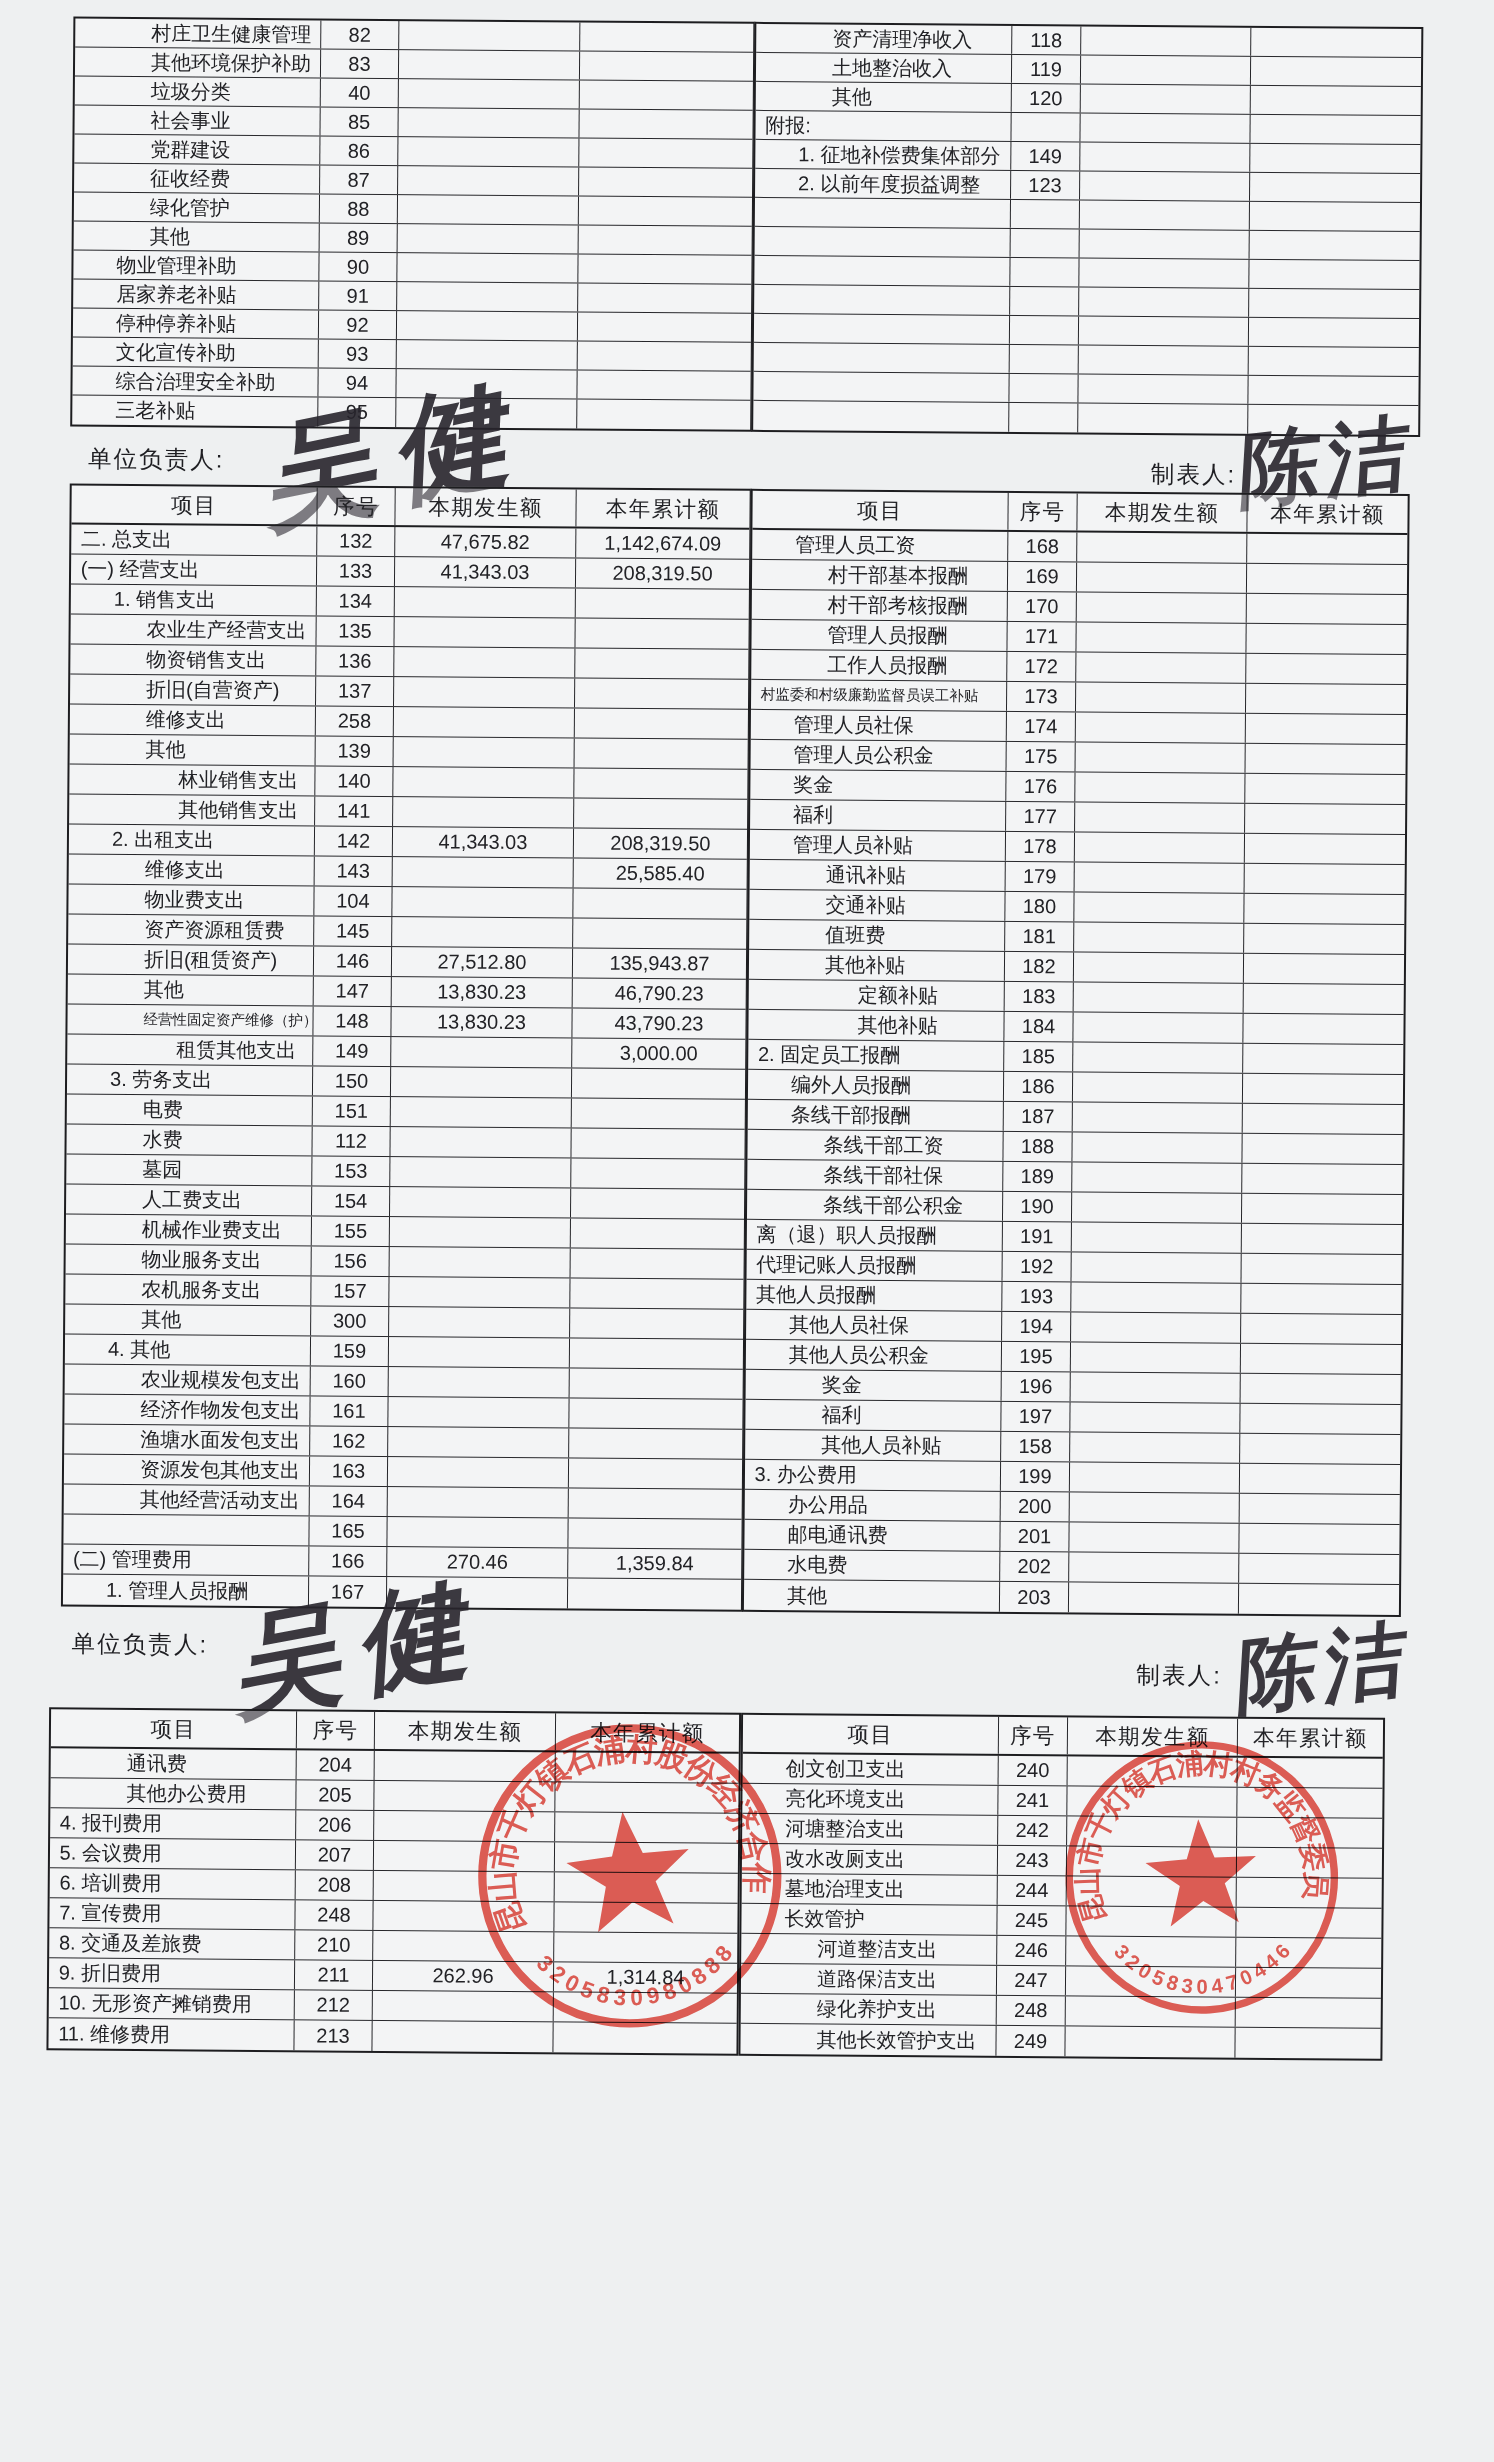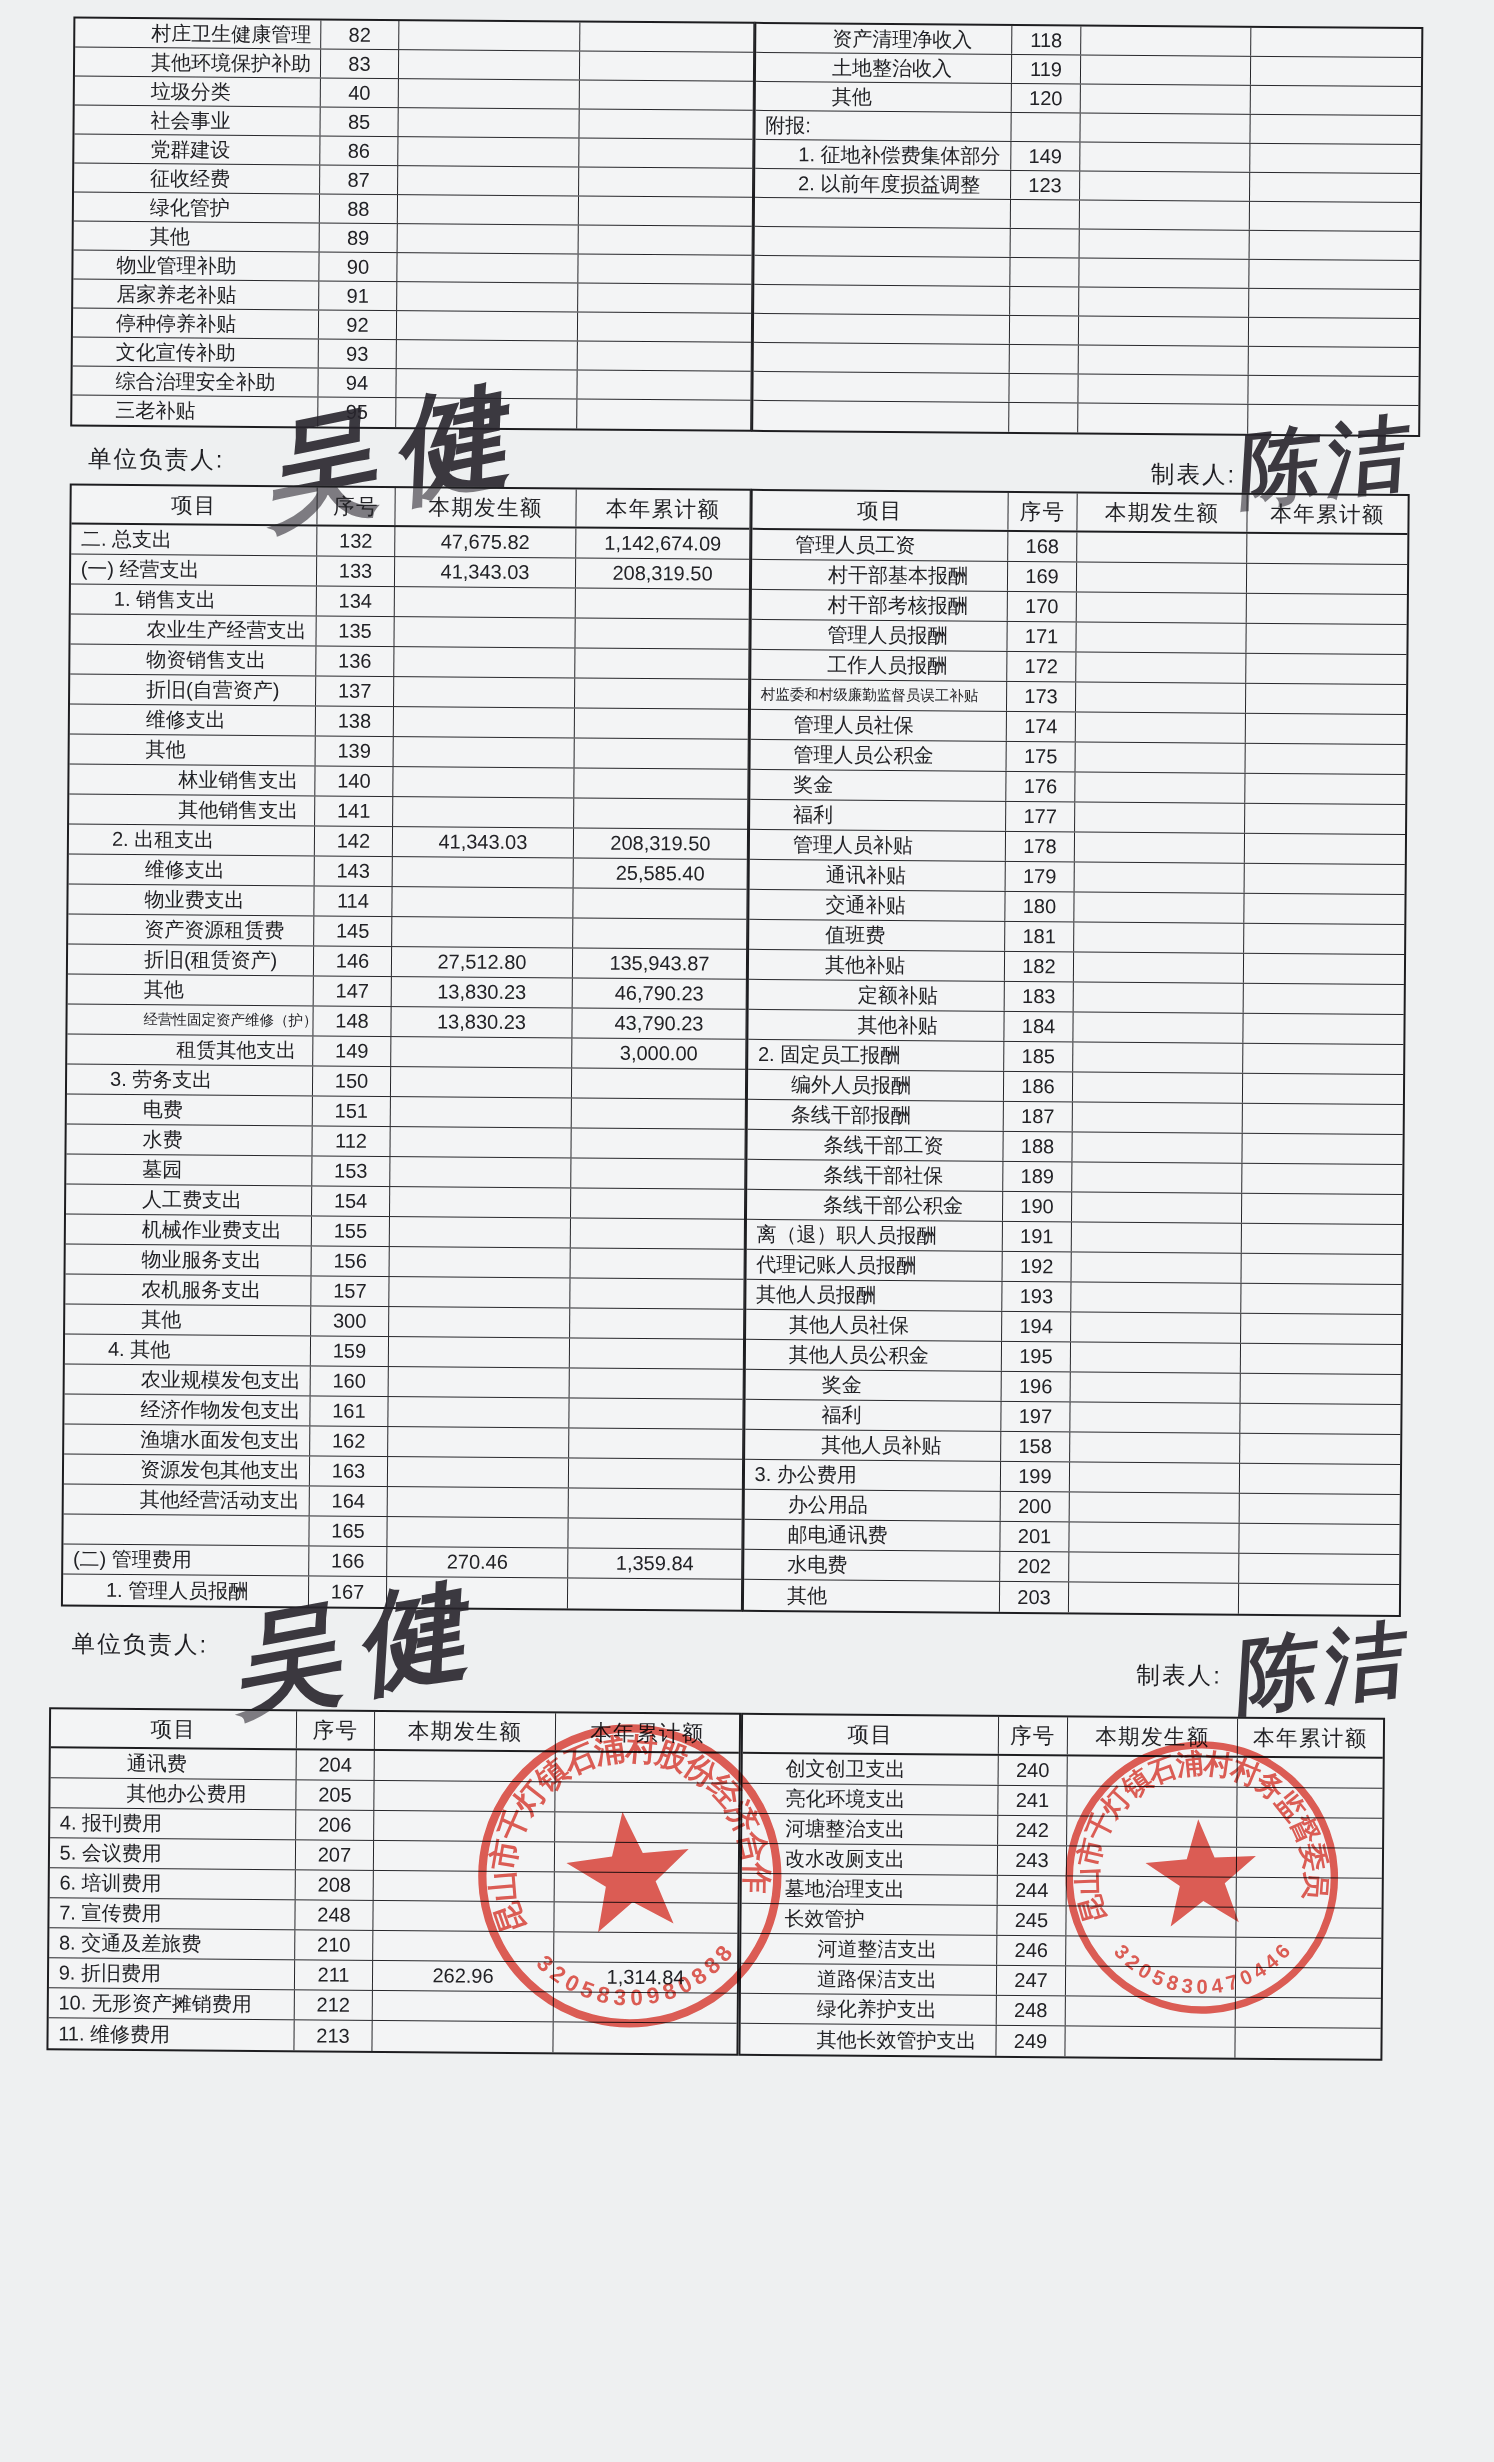--- a/index.html
+++ b/index.html
@@ -318,21 +318,21 @@
           <div class="cell c3"></div>
         </div>
         <div class="trow">
           <div class="cell c0" style="padding-left: 76px;">折旧(自营资产)</div>
           <div class="cell c1">137</div>
           <div class="cell c2"></div>
           <div class="cell c3"></div>
         </div>
         <div class="trow">
           <div class="cell c0" style="padding-left: 76px;">维修支出</div>
-          <div class="cell c1">138</div>
+          <div class="cell c1">258</div>
           <div class="cell c2"></div>
           <div class="cell c3"></div>
         </div>
         <div class="trow">
           <div class="cell c0" style="padding-left: 76px;">其他</div>
           <div class="cell c1">139</div>
           <div class="cell c2"></div>
           <div class="cell c3"></div>
         </div>
         <div class="trow">
@@ -354,21 +354,21 @@
           <div class="cell c3">208,319.50</div>
         </div>
         <div class="trow">
           <div class="cell c0" style="padding-left: 76px;">维修支出</div>
           <div class="cell c1">143</div>
           <div class="cell c2"></div>
           <div class="cell c3">25,585.40</div>
         </div>
         <div class="trow">
           <div class="cell c0" style="padding-left: 76px;">物业费支出</div>
-          <div class="cell c1">114</div>
+          <div class="cell c1">104</div>
           <div class="cell c2"></div>
           <div class="cell c3"></div>
         </div>
         <div class="trow">
           <div class="cell c0" style="padding-left: 76px;">资产资源租赁费</div>
           <div class="cell c1">145</div>
           <div class="cell c2"></div>
           <div class="cell c3"></div>
         </div>
         <div class="trow">

